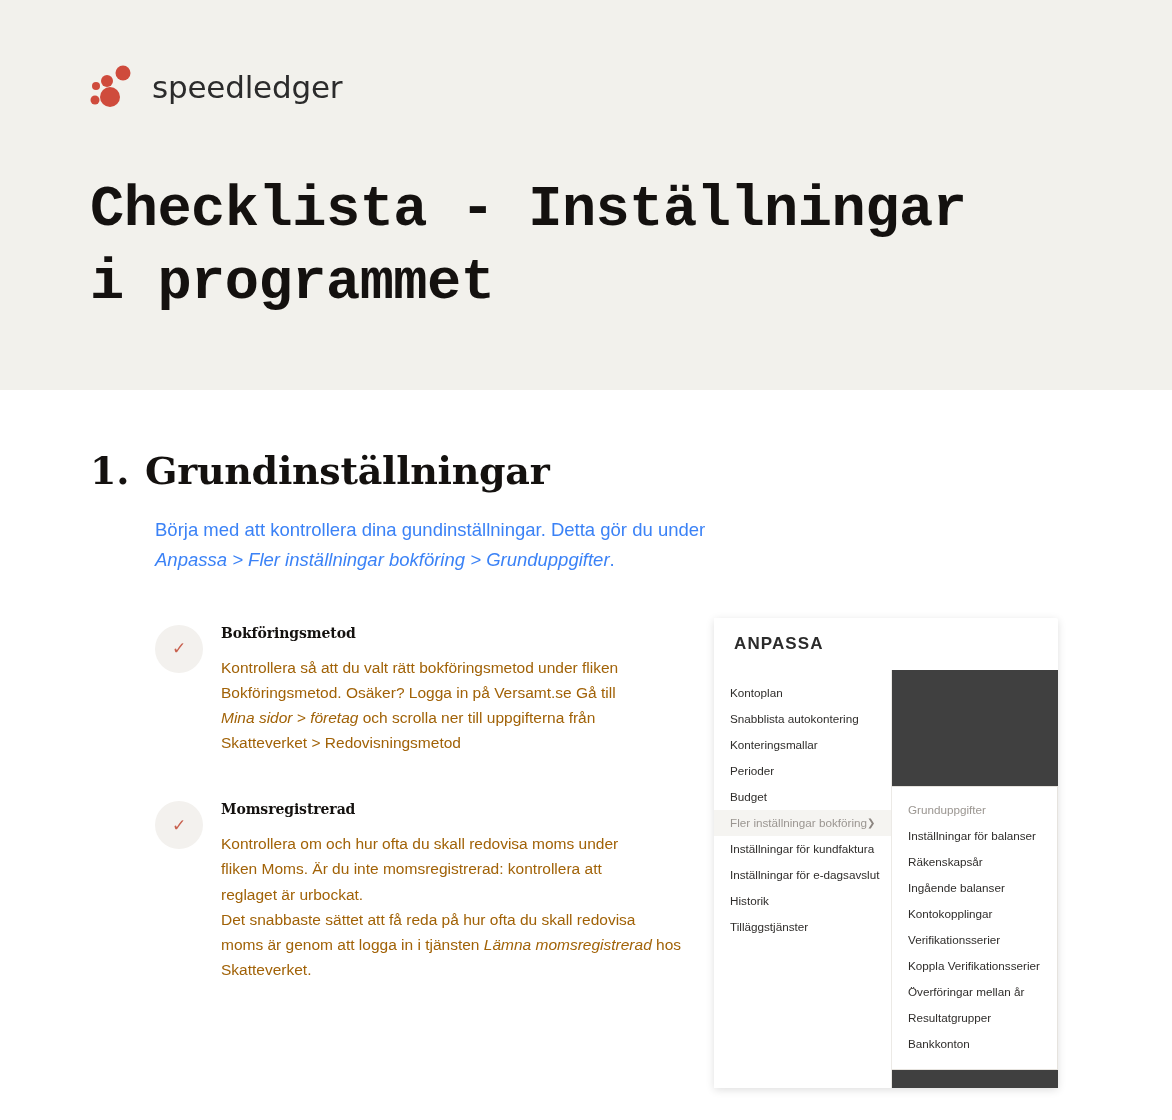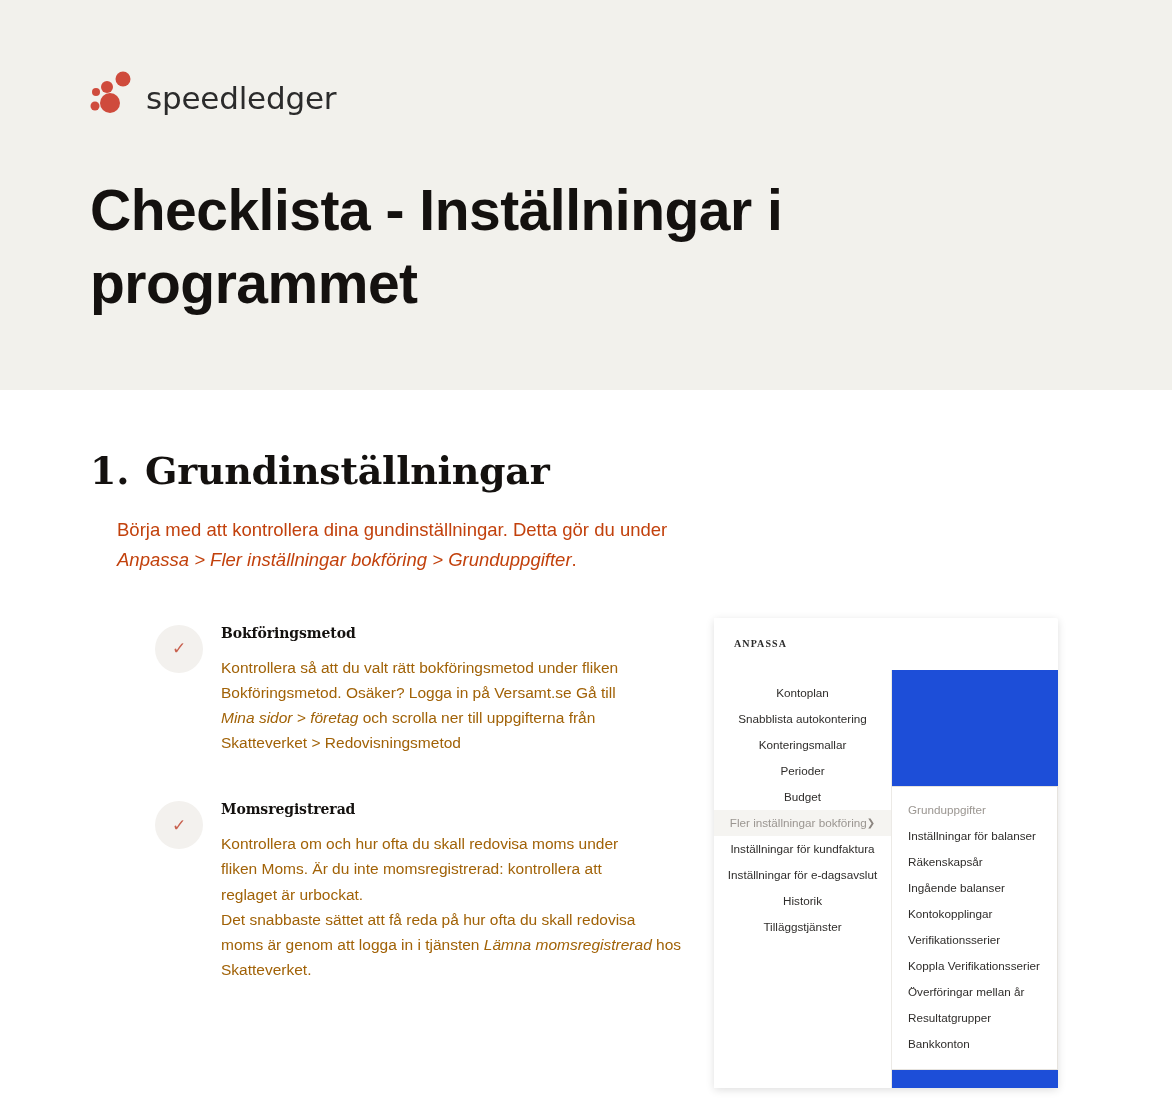--- a/index.html
+++ b/index.html
@@ -15,34 +15,34 @@
 
   
   .header-band {
     background: #f2f1ec;
     height: 390px;
     padding: 58px 90px 0 90px;
     position: relative;
   }
   .logo-row {
     display: flex;
-    align-items: flex-end;
-    gap: 8px;
+    align-items: center;
+    gap: 14px;
     height: 58px;
   }
   .logo-mark { width: 48px; height: 46px; position: relative; flex: none; }
   .logo-word {
     font-family: "DejaVu Sans", sans-serif;
     font-size: 31px;
     letter-spacing: -0.2px;
     color: #2b2b2b;
     font-weight: 400;
   }
   .doc-title {
-    font-family: Liberation Sans, sans-serif;
+    font-family: Liberation Mono, monospace;
     font-weight: bold;
     font-size: 57px;
     line-height: 1.28;
     letter-spacing: -0.5px;
     color: #14110f;
     margin-top: 58px;
     max-width: 940px;
   }
 
   
@@ -52,24 +52,24 @@
   .section-heading {
     font-family: "DejaVu Serif", serif;
     font-weight: bold;
     font-size: 38px;
     letter-spacing: -0.3px;
     color: #14110f;
     margin: 0 0 22px 0;
   }
   .section-heading .num { margin-right: 16px; }
   .section-intro {
-    margin-left: 27px;
+    margin-left: 65px;
     font-size: 18.5px;
     line-height: 1.62;
-    color: #c2410c;
+    color: #3b82f6;
     max-width: 760px;
   }
   .section-intro em { font-style: italic; }
 
   
   .body-row {
     display: flex;
     margin-top: 48px;
     align-items: flex-start;
   }
@@ -106,51 +106,50 @@
     width: 344px;
     margin-left: 24px;
     margin-top: -5px;
     position: relative;
     box-shadow: 0 2px 9px rgba(0,0,0,0.13);
     background: #ffffff;
     border-radius: 2px;
   }
   .mock-tabs { display: flex; height: 52px; }
   .tab {
-    font-size: 10px;
+    font-size: 17px;
     font-weight: bold;
     letter-spacing: 1.1px;
     display: flex;
     align-items: center;
     padding: 0 20px;
-    font-family: Liberation Serif, serif;
   }
   .tab-active { background: #ffffff; color: #2b2b2b; }
   .tab-inactive { background: #cf6a58; color: #ffffff; flex: 1; }
   .mock-body { display: flex; min-height: 418px; background:#fff; }
   .menu-col {
     width: 178px;
     background: #ffffff;
     padding: 10px 0 14px 0;
     border-right: 1px solid #eceae6;
   }
   .menu-item {
     font-size: 11.7px;
     color: #2f2d2b;
     padding: 6.5px 16px;
     display: flex;
     align-items: center;
-    justify-content: center;
+    justify-content: flex-start;
     white-space: nowrap;
   }
   .menu-item.dim { color: #9b9691; background: #f5f4f1; }
   .menu-item .chev { font-size: 10px; color: #8b8580; }
   .sub-col {
     flex: 1;
-    background: #1d4ed8;
+    background: #404040;
     padding: 126px 0 14px 0;
     box-shadow: -1px 0 0 #eceae6;
   }
   .sub-panel {
     border: 1px solid #e6e3de;
     border-left: none;
     background: #fff;
     padding: 10px 0 12px 0;
     margin-top: -10px;
   }

